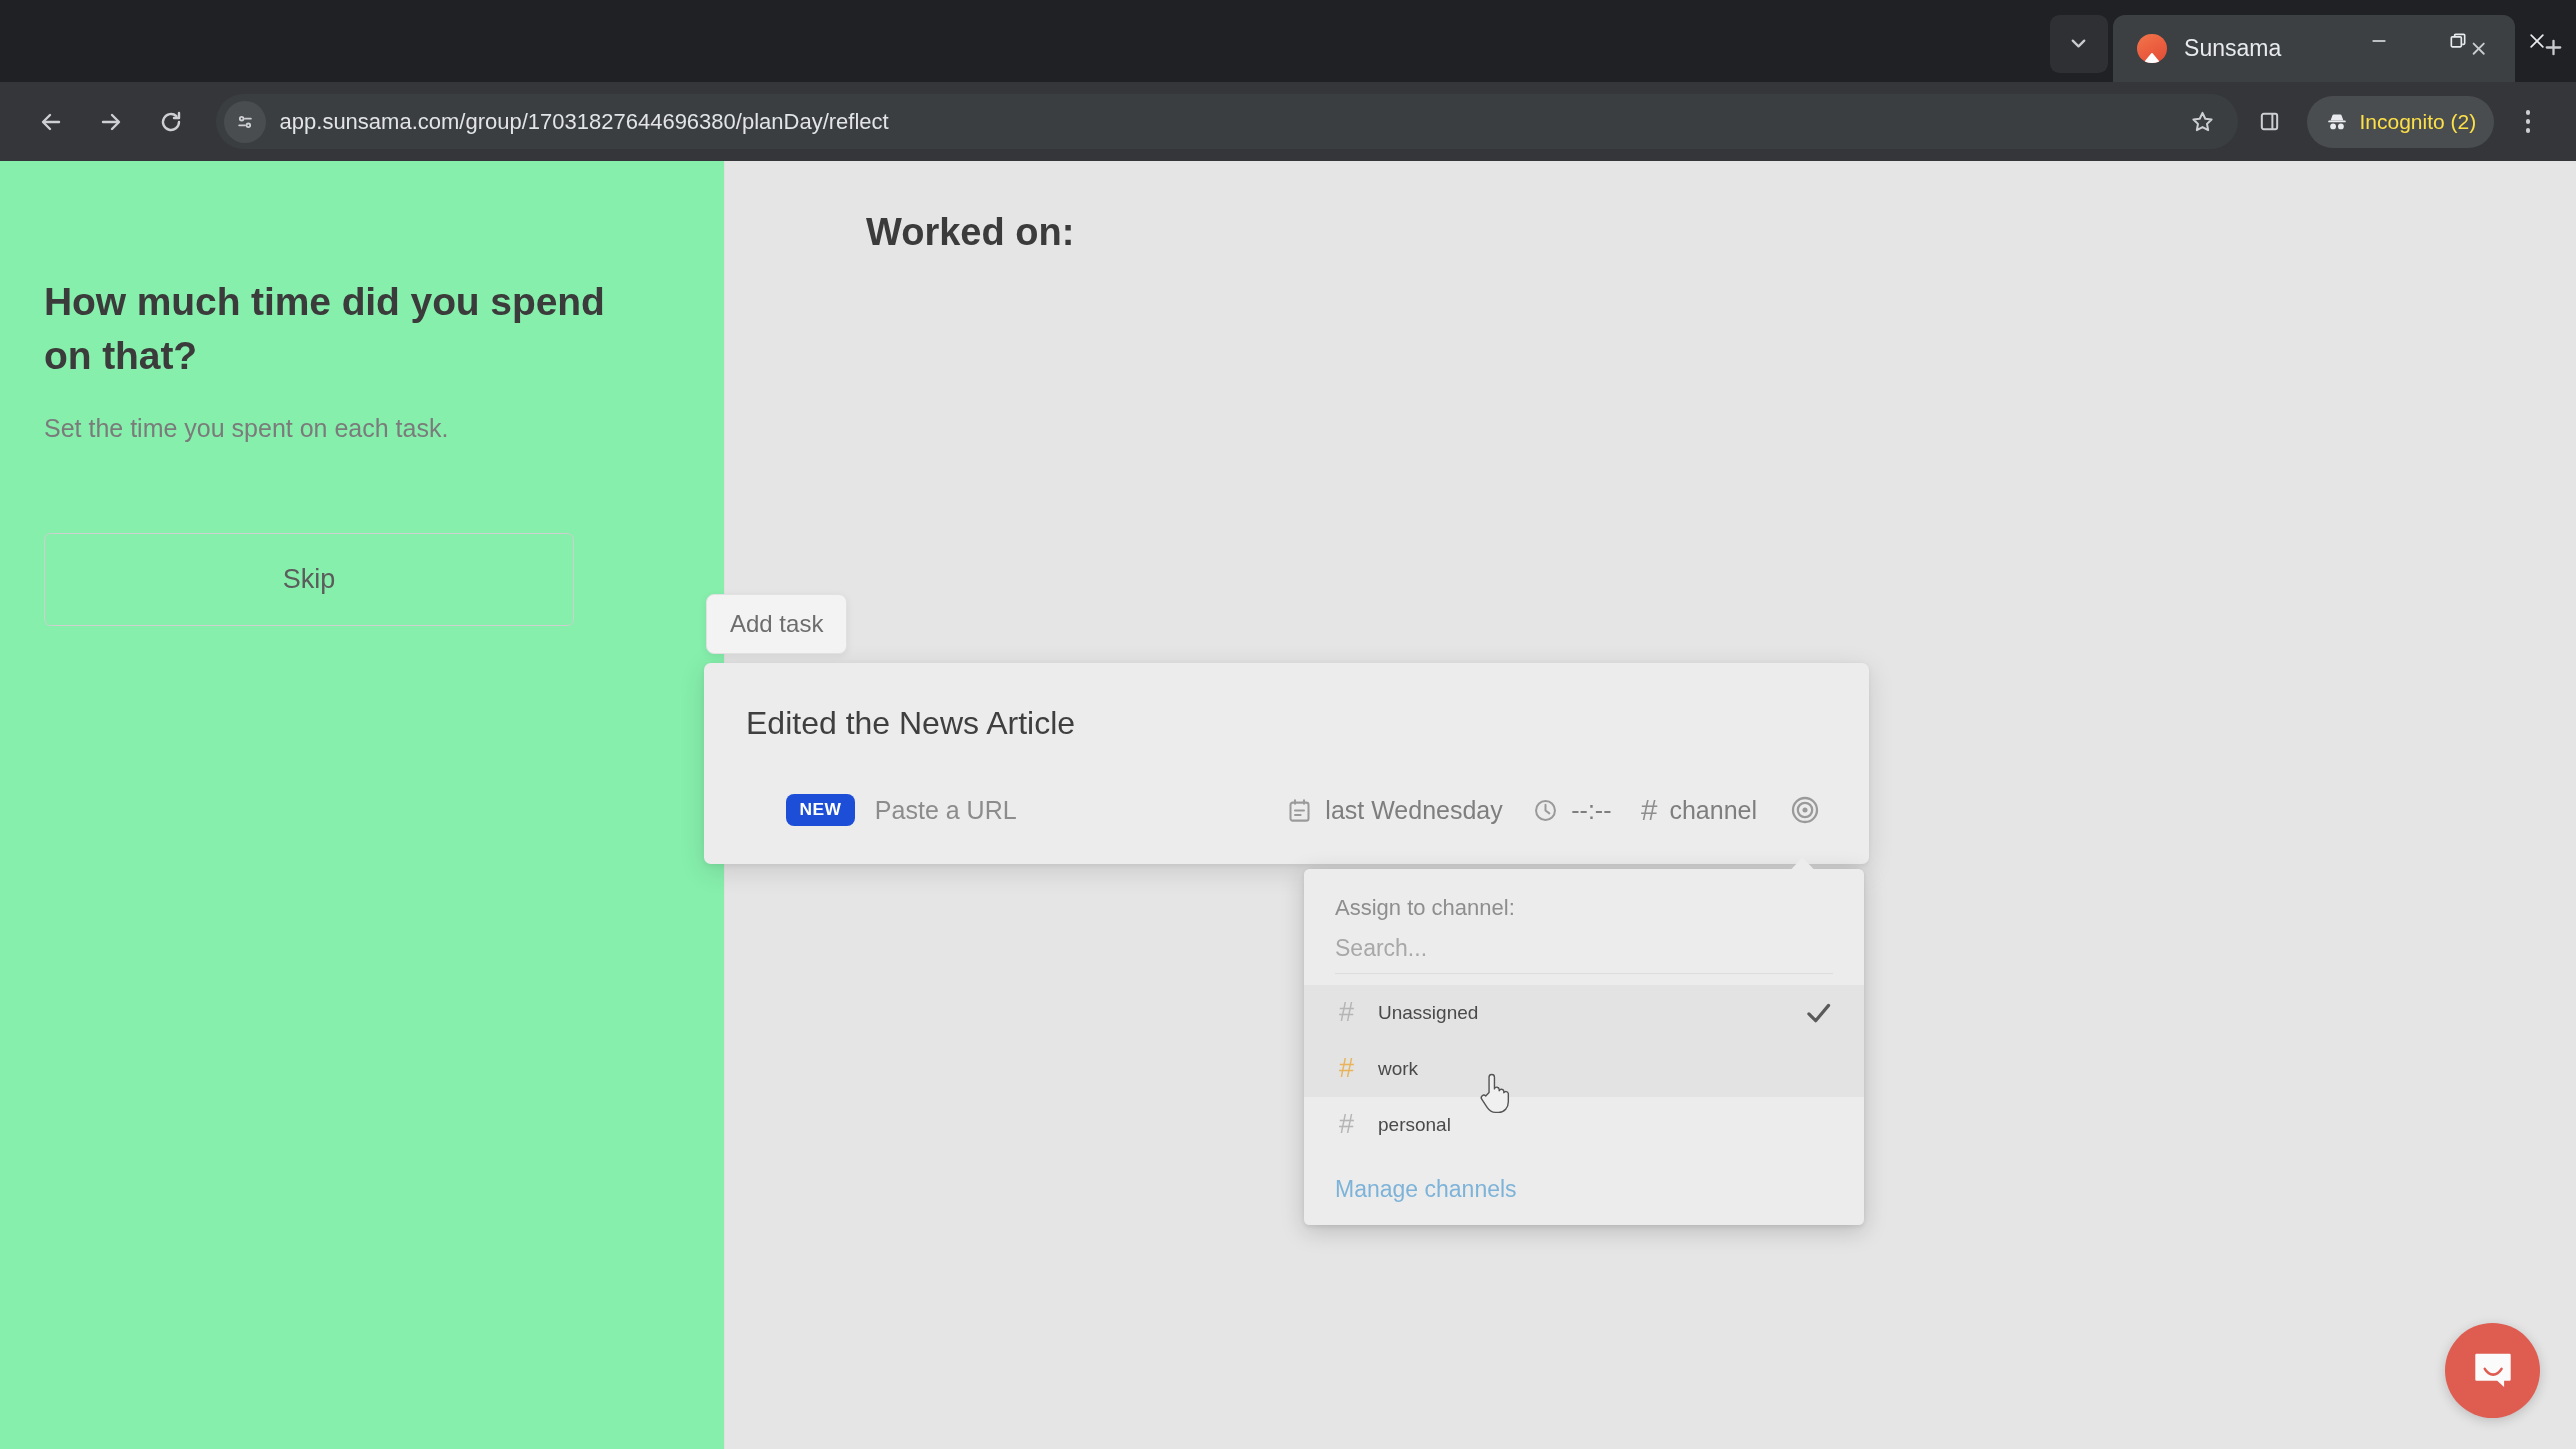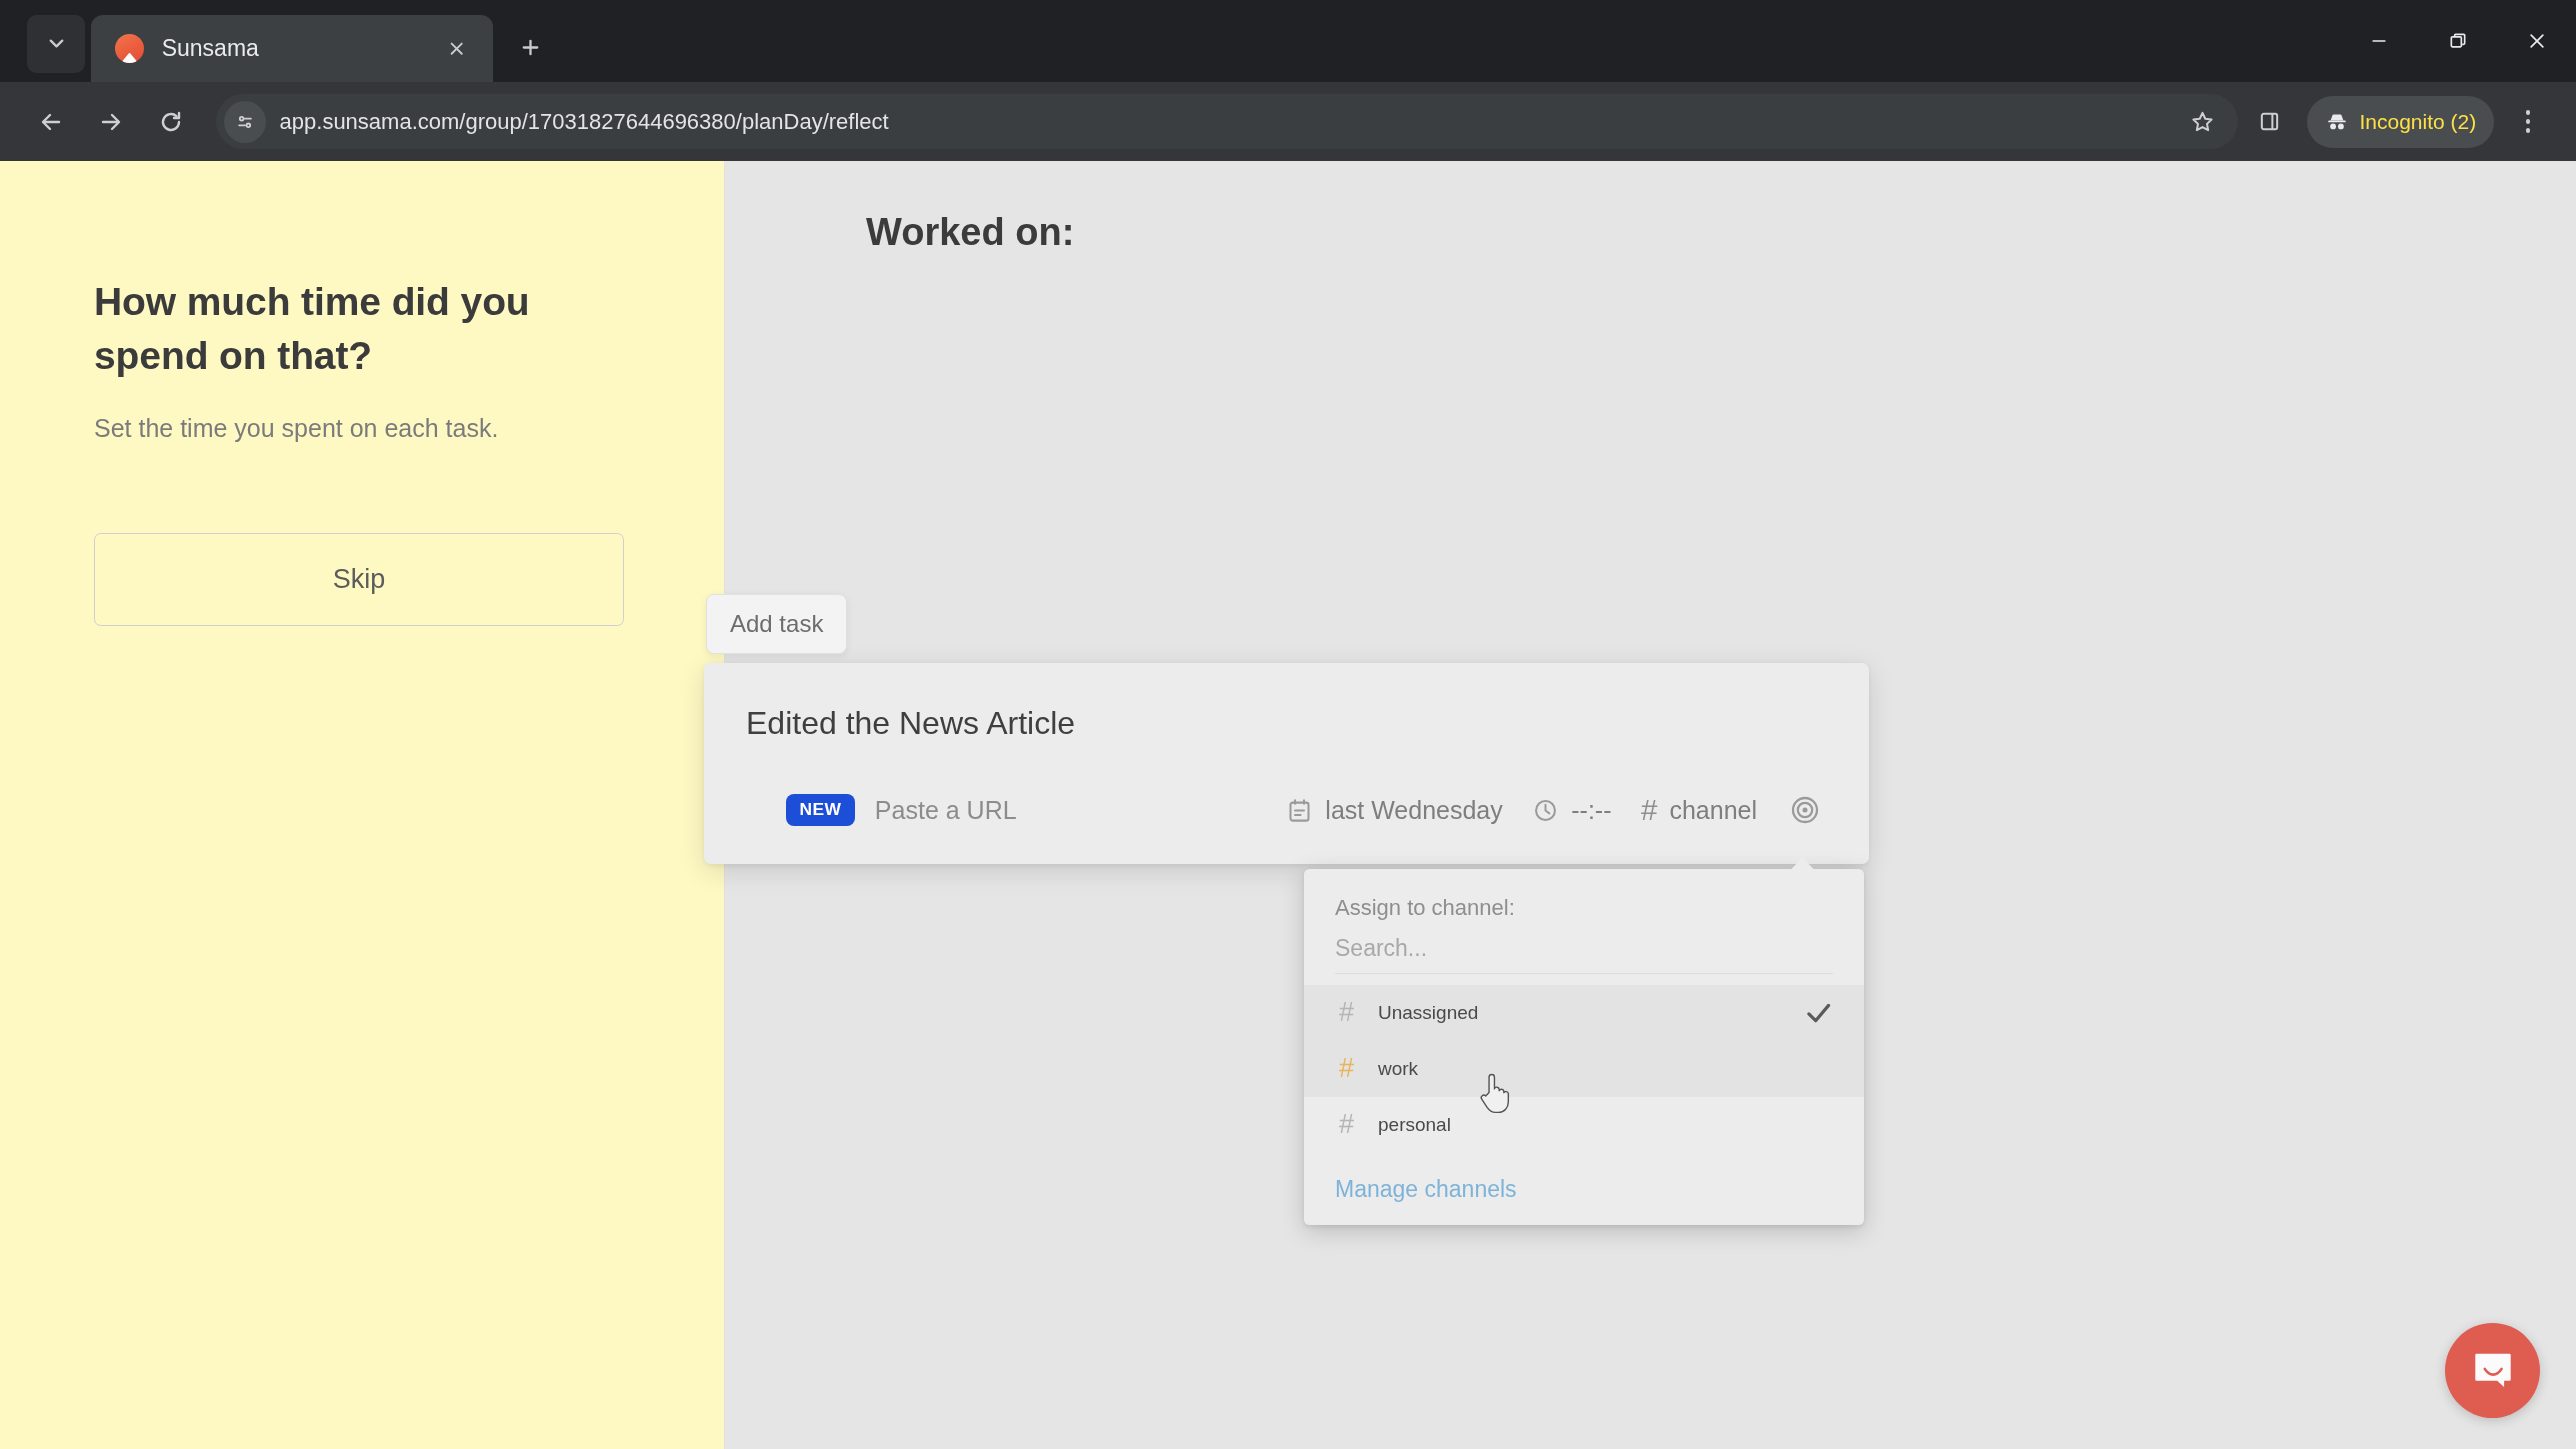--- a/index.html
+++ b/index.html
@@ -11,23 +11,24 @@
   }
 
   
   .browser { width: 2576px; height: 1449px; display: flex; flex-direction: column; }
 
   .tabstrip {
     height: 82px;
     background: #202124;
     display: flex;
     align-items: flex-end;
-    padding-left: 22px;
+    padding-left: 4px;
     position: relative;
     flex: 0 0 82px;
+    justify-content: flex-end;
   }
   .tabsearch {
     width: 58px; height: 58px;
     margin: 0 5.4px 9.4px 5.4px;
     border-radius: 9.4px;
     background: #2f3033;
     display: flex; align-items: center; justify-content: center;
     cursor: pointer;
   }
   .tabsearch svg { width: 23px; height: 23px; fill: none; stroke: #c9cbcf; stroke-width: 2.4; }
@@ -170,23 +171,23 @@
   .page {
     flex: 1;
     position: relative;
     background: #e9e9e9;
     display: flex;
     overflow: hidden;
   }
   .leftpane {
     width: 725px;
     flex: 0 0 725px;
-    background: #fef9c3;
+    background: #86efac;
     border-right: 0.7px solid #e0e0e0;
-    padding: 114px 94px 0 94px;
+    padding: 114px 94px 0 44px;
     position: relative;
     z-index: 1;
   }
   .lp-title {
     font-size: 39px;
     font-weight: 700;
     color: #3b3b3b;
     line-height: 1.38;
     letter-spacing: -0.1px;
   }

